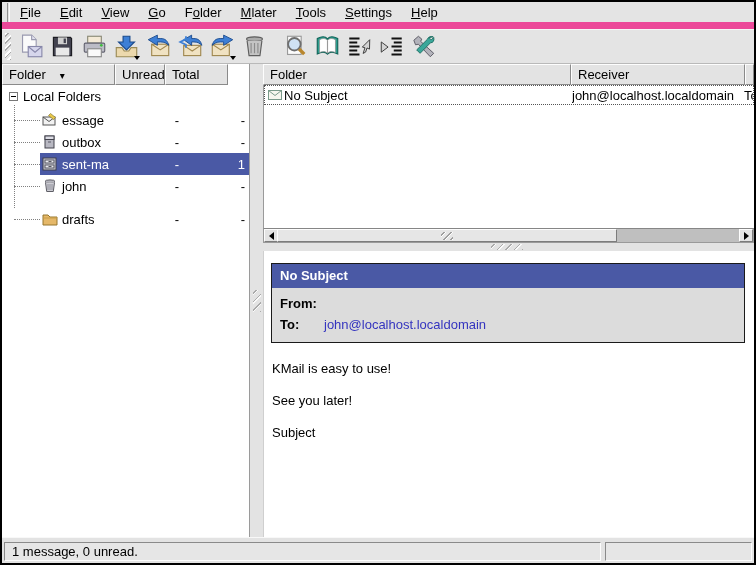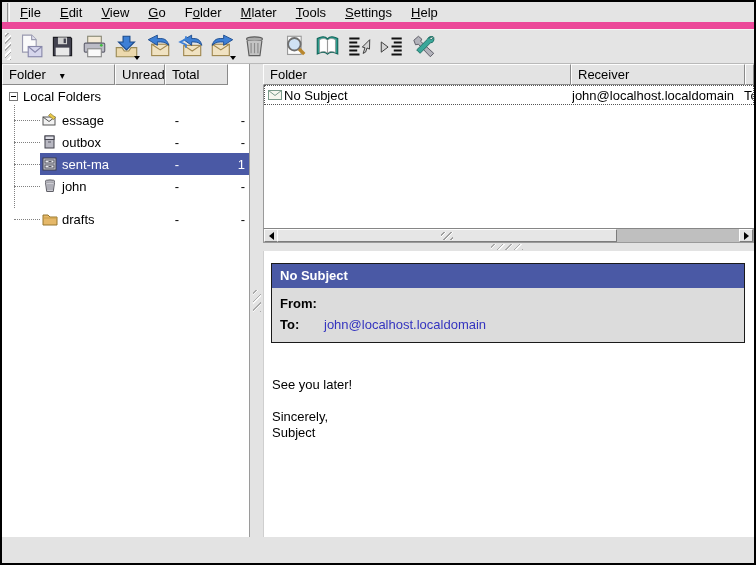--- a/index.html
+++ b/index.html
@@ -339,25 +339,29 @@
               <div class="flab">From:</div>
               <div class="fval"></div>
             </div>
             <div class="frow">
               <div class="flab">To:</div>
               <div class="fval link">john@localhost.localdomain</div>
             </div>
           </div>
         </div>
         <div class="mbody">
+          <div class="bline">KMail is easy to use!</div>
           <div class="bline"></div>
           <div class="bline">See you later!</div>
           <div class="bline"></div>
-          <div class="bline">Sincerely,</div>
           <div class="bline">Subject</div>
         </div>
       </div>
 
     </div>
   </div>
 
+  <div class="statusbar">
+    <div class="spanel sleft">1 message, 0 unread.</div>
+    <div class="spanel sright"></div>
+  </div>
 
 </div>
 
 </body></html>

